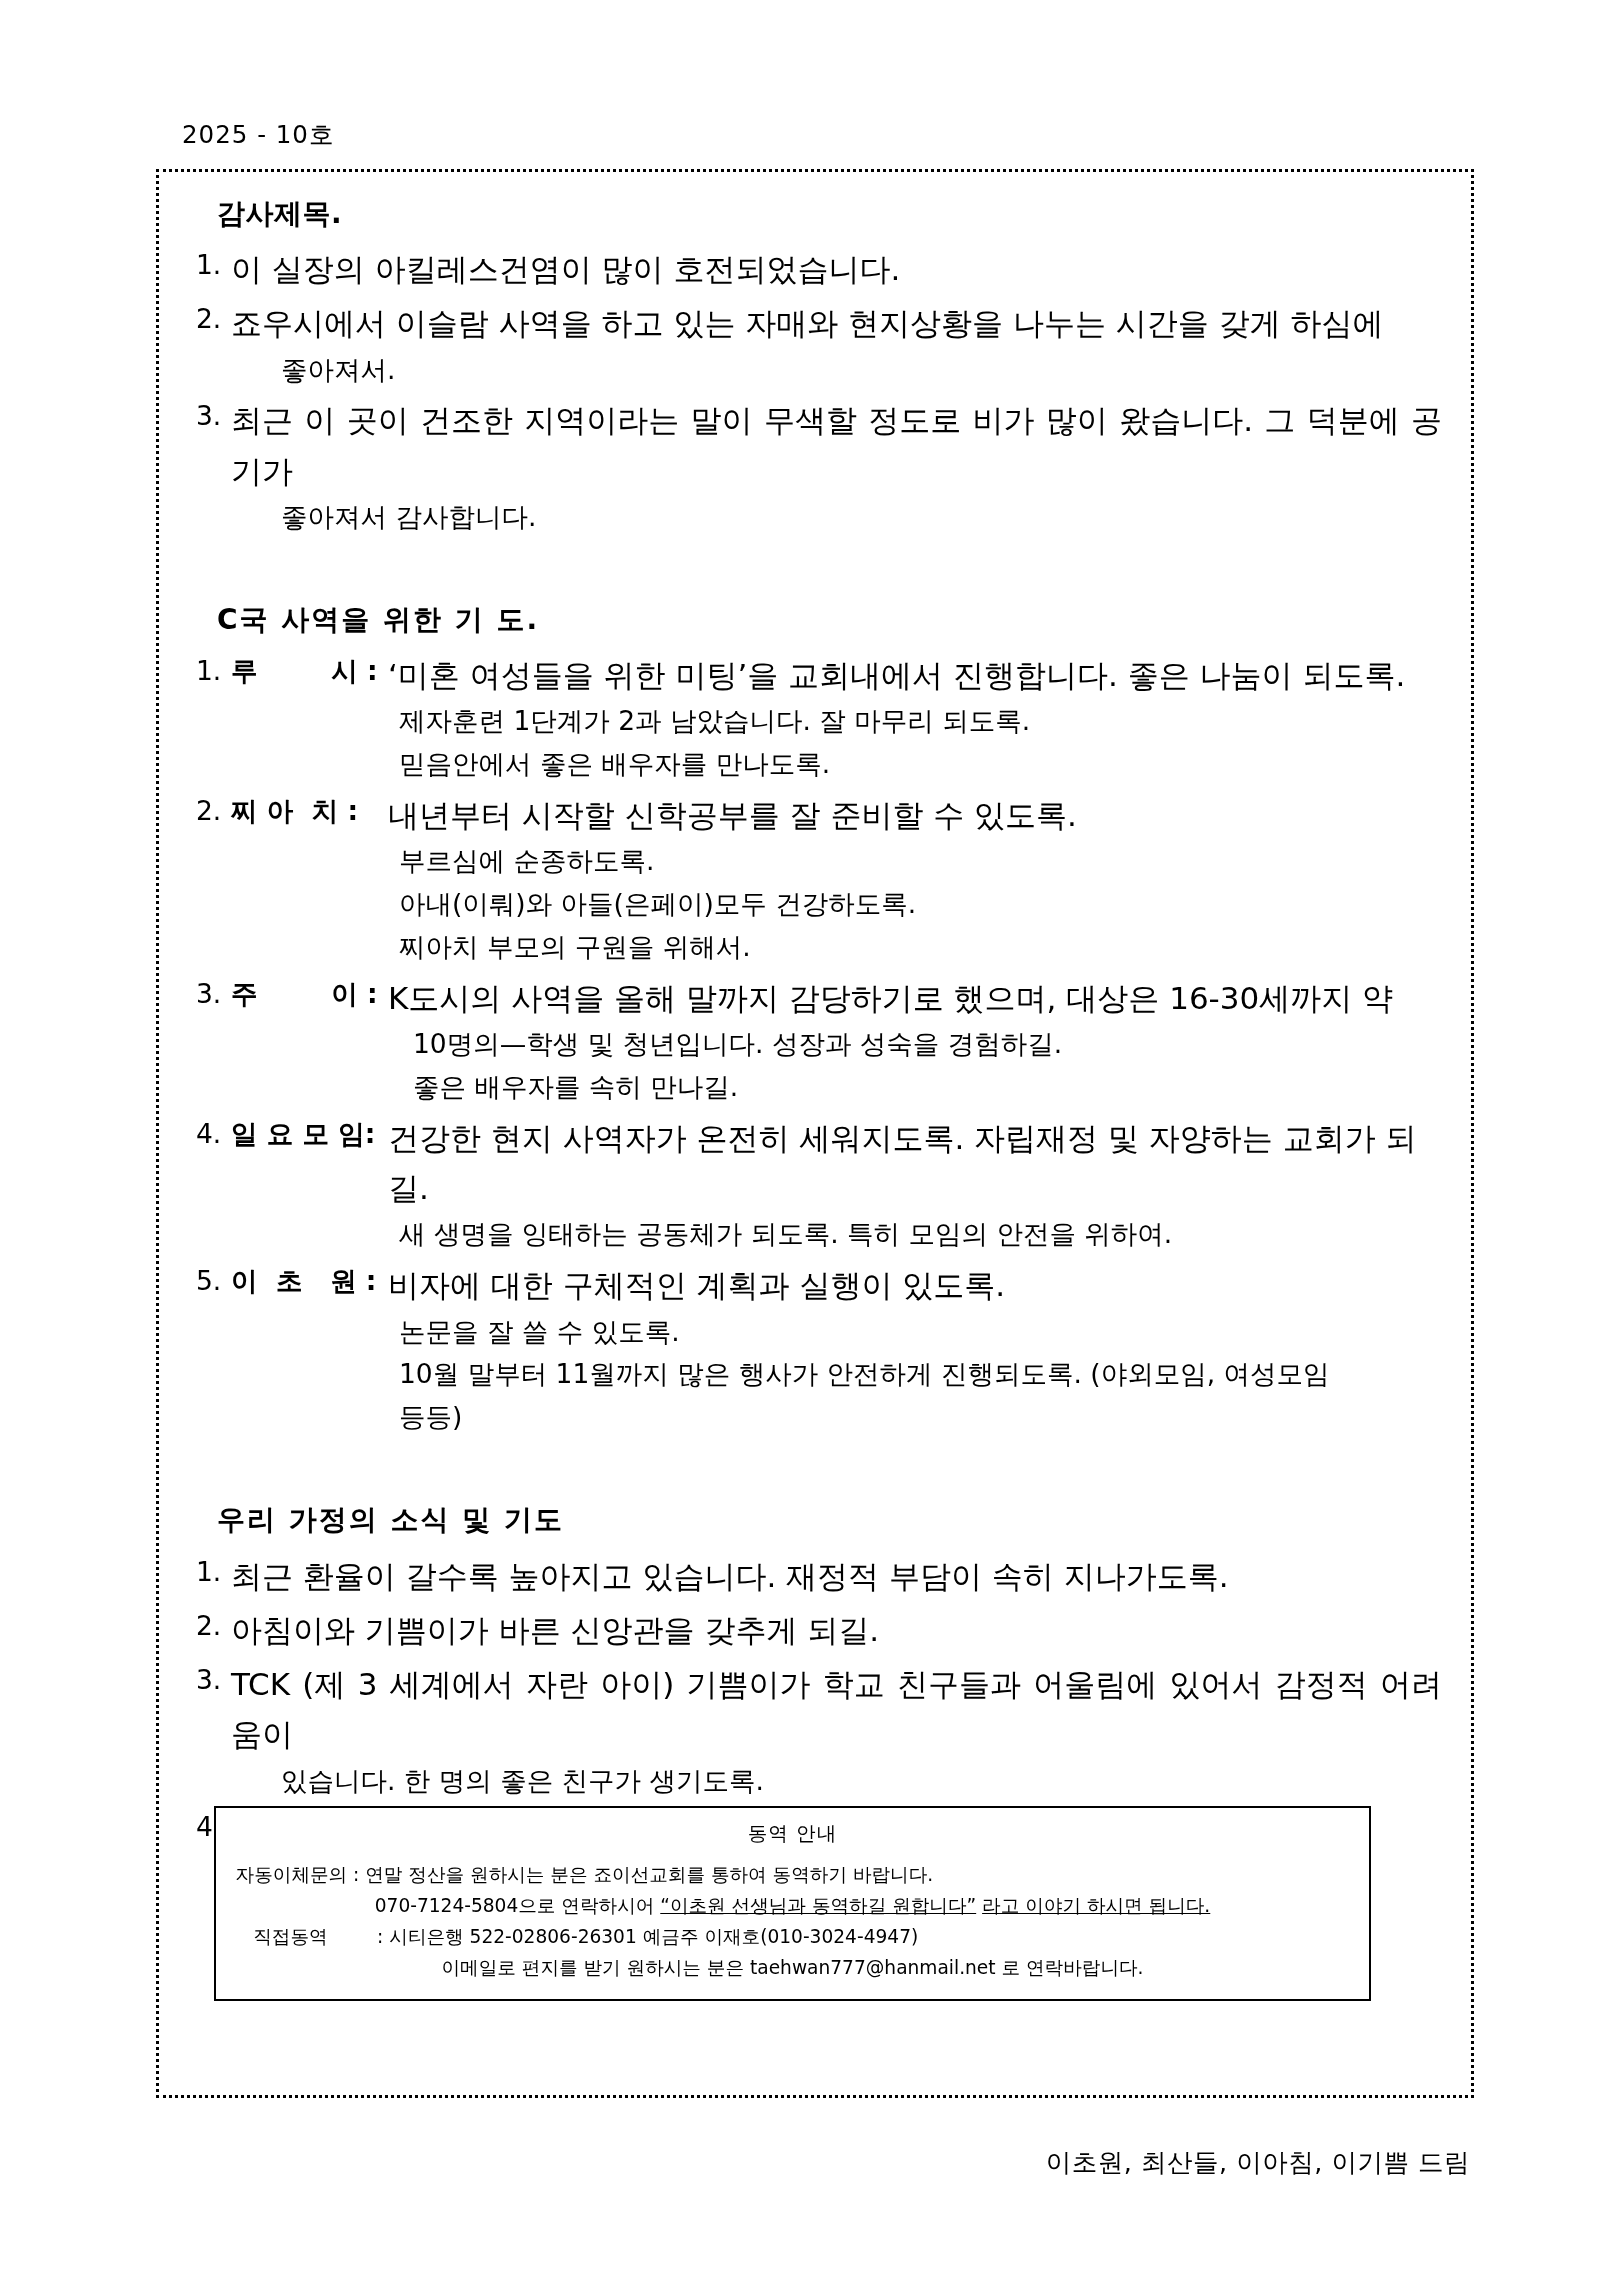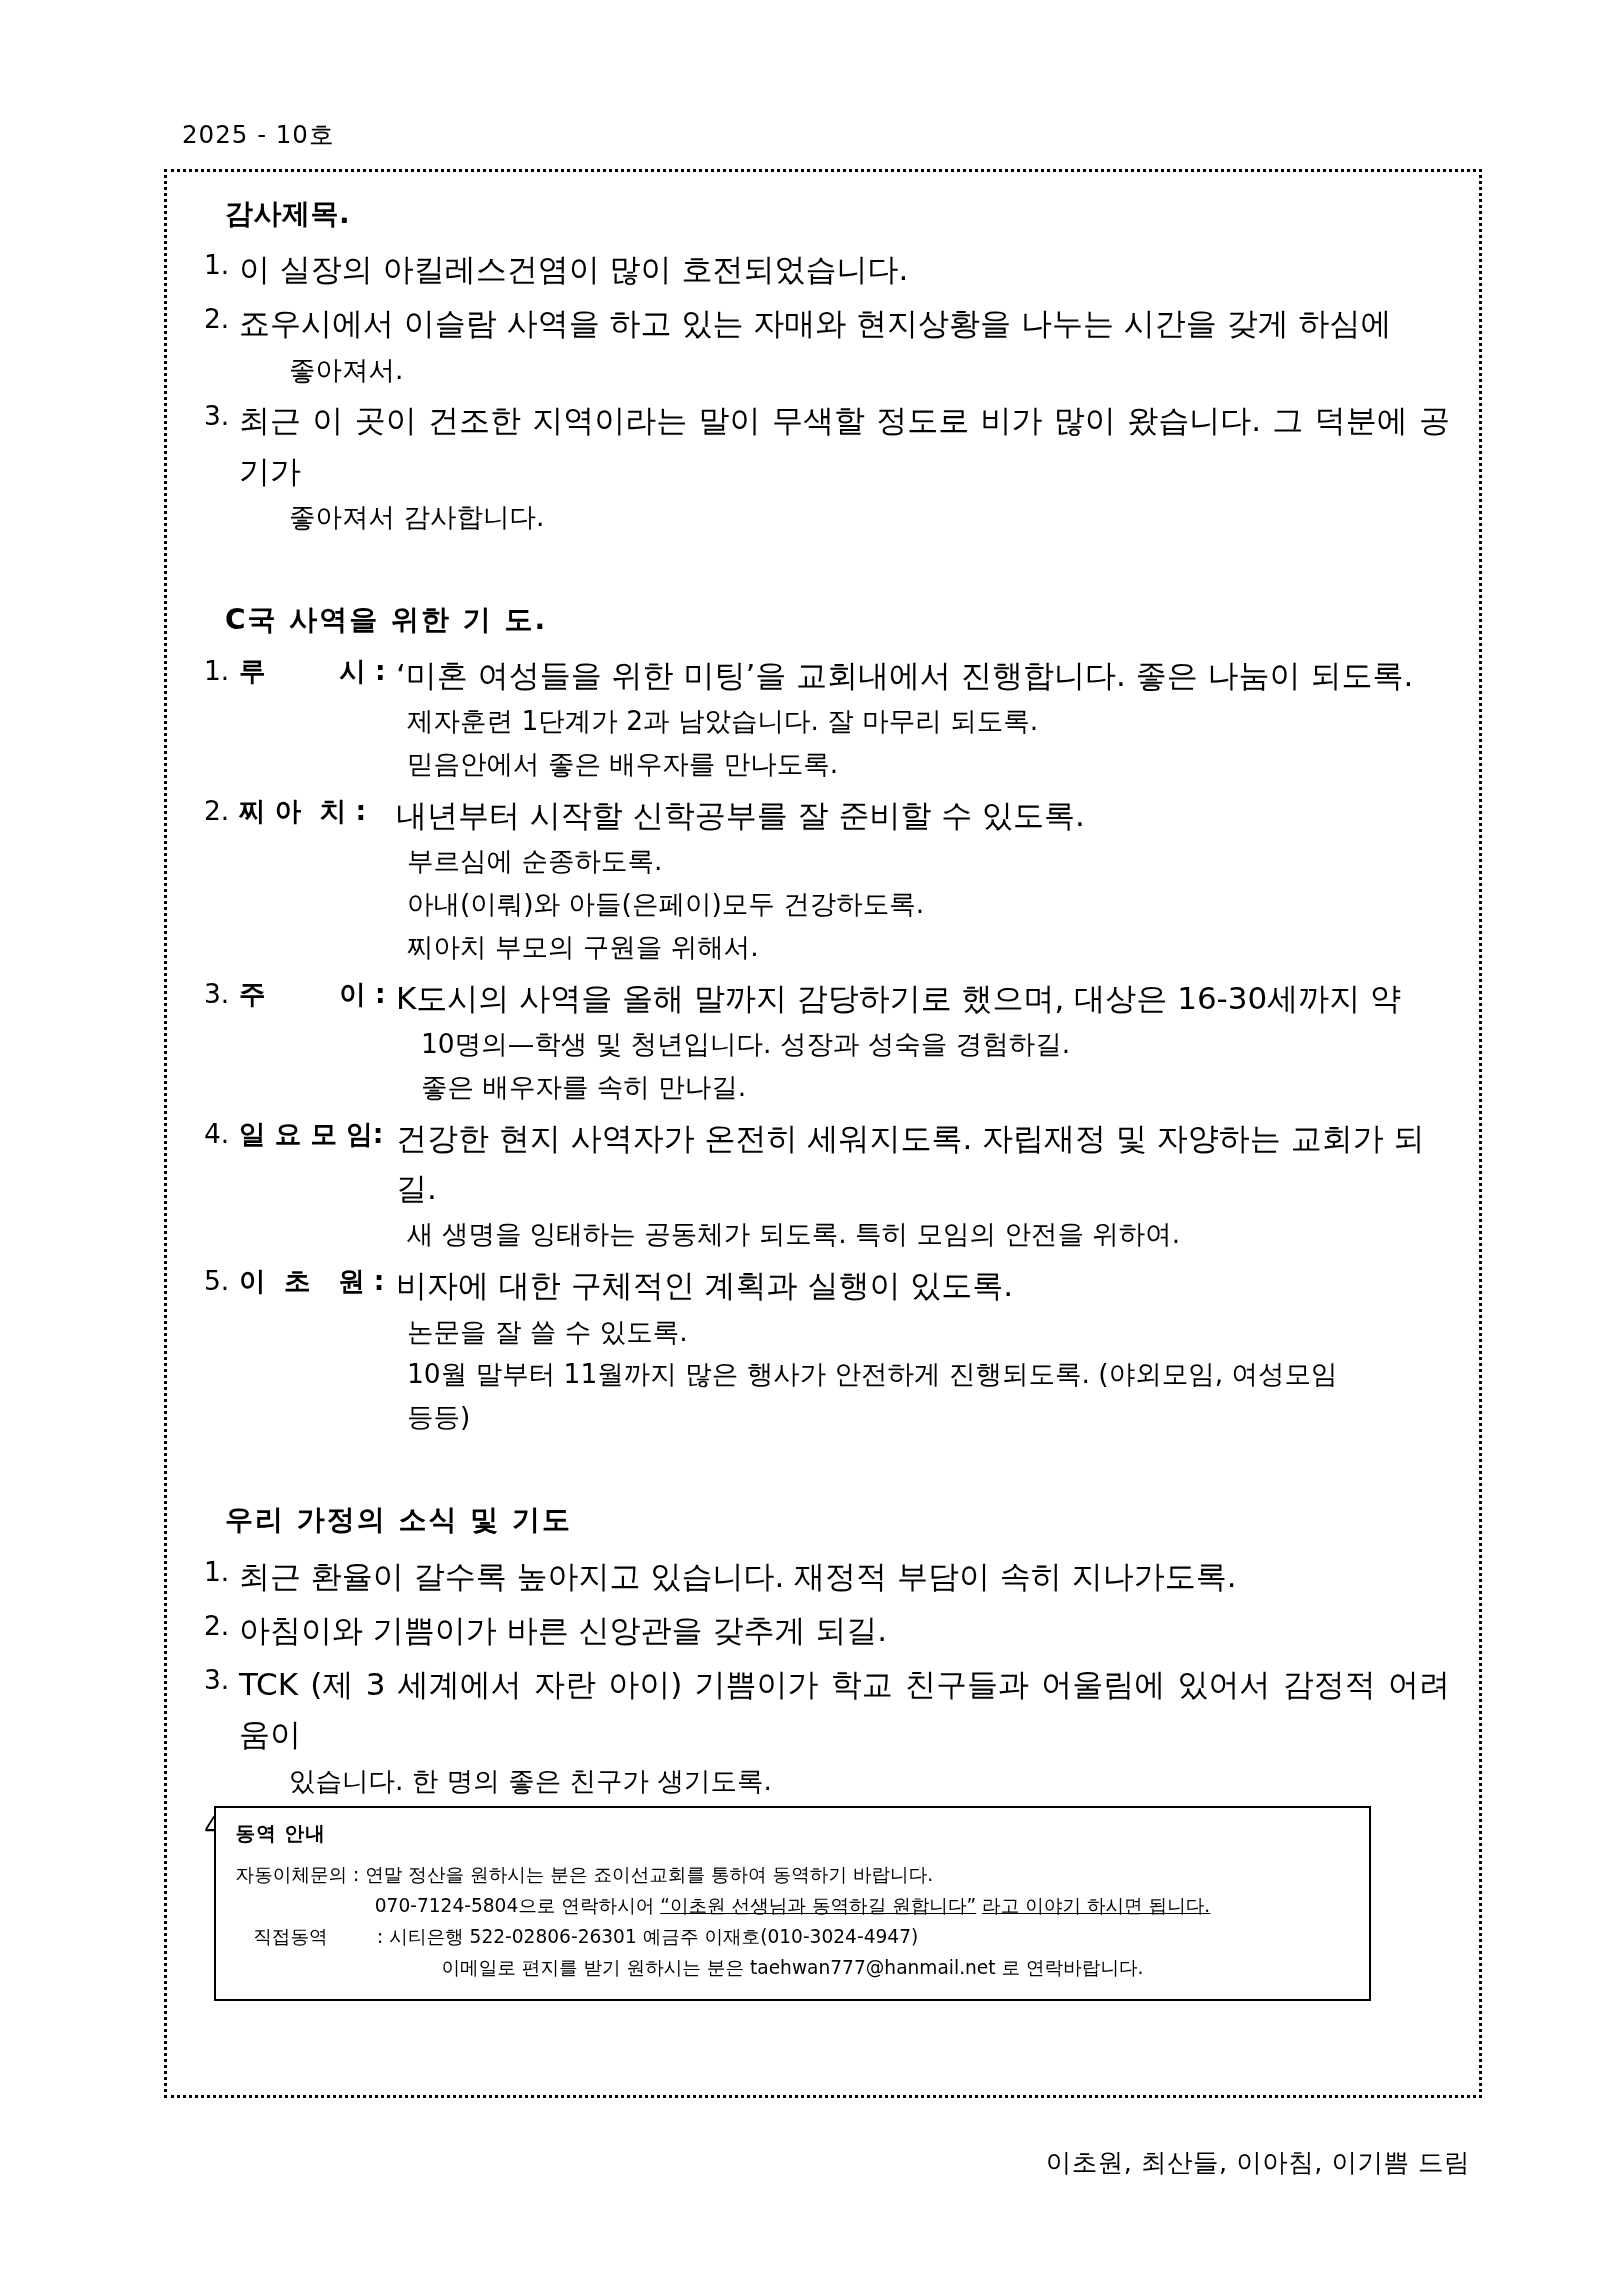--- a/index.html
+++ b/index.html
@@ -33,21 +33,21 @@
     top: 118px;
     font-size: 24.5px;
     letter-spacing: 1px;
     font-family: "DejaVu Sans", "Liberation Sans", sans-serif;
     white-space: nowrap;
   }
 
   
   .frame {
     position: absolute;
-    left: 164px;
+    left: 156px;
     top: 169px;
     width: 1318px;
     height: 1929px;
     border: 3.9px dotted #000000;
     box-sizing: border-box;
   }
 
   .frame-inner {
     position: absolute;
     left: 29px;
@@ -128,23 +128,23 @@
     position: absolute;
     left: 214px;
     top: 1806px;
     width: 1157px;
     border: 2px solid #000000;
     box-sizing: border-box;
     padding: 11.8px 19.6px 15.7px 19.6px;
     background: #ffffff;
   }
   .support-title {
-    text-align: left;
+    text-align: center;
     font-size: 19.6px;
-    font-weight: bold;
+    font-weight: normal;
     letter-spacing: 1px;
     margin-bottom: 11.8px;
   }
   .support-line {
     font-size: 18.6px;
     line-height: 1.68;
     white-space: nowrap;
   }
   .support-line.center { text-align: center; }
   .support-line.indent { padding-left: 17.6px; }

